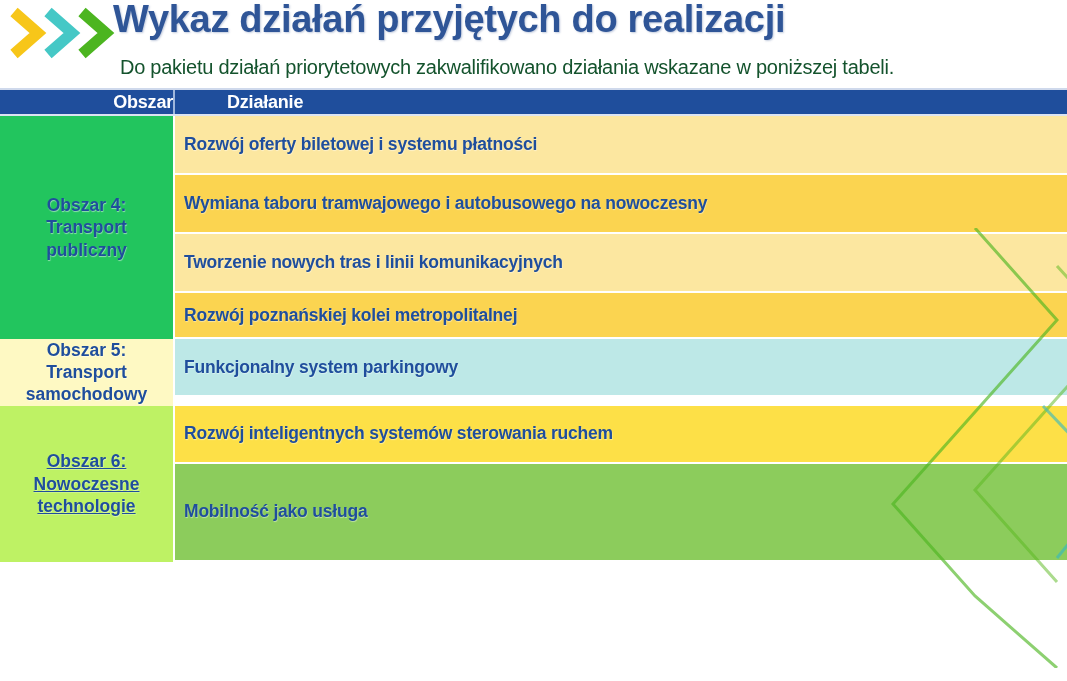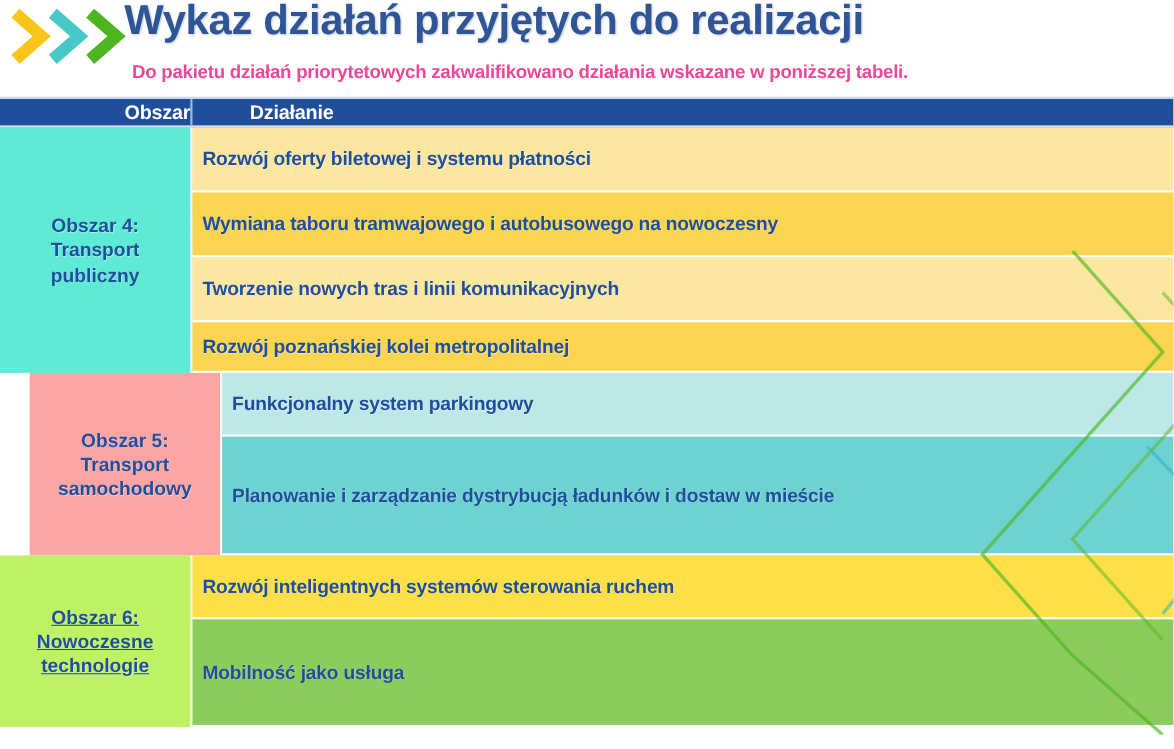--- a/index.html
+++ b/index.html
@@ -37,25 +37,24 @@
     font-weight: bold;
     color: #2f5597;
     letter-spacing: -0.3px;
     white-space: nowrap;
     text-shadow: 1px 1px 2px rgba(120,140,180,0.45);
   }
   .page-subtitle {
     position: absolute;
     left: 120px;
     top: 56px;
-    font-size: 17px;
-    color: #ec4899;
+    font-size: 20px;
+    color: #14532d;
     white-space: nowrap;
     letter-spacing: -0.25px;
-    font-weight: bold;
   }
 
   
   .action-table {
     position: absolute;
     left: 0;
     top: 88px;
     width: 1067px;
     height: 593px;
     overflow: hidden;
@@ -125,25 +124,25 @@
     font-weight: bold;
     color: #1f4e9c;
     white-space: nowrap;
     letter-spacing: -0.2px;
     position: relative;
     z-index: 2;
     text-shadow: 0.5px 0.5px 1px rgba(255,255,255,0.45);
   }
 
   
-  .g-yellow .group-label { background: #5eead4; }
+  .g-yellow .group-label { background: #22c55e; }
   .g-yellow .row.alt0 { background: #fce7a0; }
   .g-yellow .row.alt1 { background: #fbd450; }
 
-  .g-teal .group-label { background: #fca5a5; margin-left: 27px; }
+  .g-teal .group-label { background: #fef9c3; }
   .g-teal .row.alt0 { background: #bde8e7; }
   .g-teal .row.alt1 { background: #6ed3d0; }
 
   .g-green .group-label { background: #bef264; text-decoration: underline; }
   .g-green .row.alt0 { background: #fde047; }
   .g-green .row.alt1 { background: #8ccc5c; }
 
   
   .watermark {
     position: absolute;
@@ -202,21 +201,20 @@
   <div class="group g-teal">
     <div class="group-label">
       <span>
         <span>Obszar 5:</span><br>
         <span>Transport</span><br>
         <span>samochodowy</span>
       </span>
     </div>
     <div class="group-rows">
       <div class="row alt0" style="height:58px">Funkcjonalny system parkingowy</div>
-      <div class="row alt1" style="height:108px">Planowanie i zarządzanie dystrybucją ładunków i dostaw w mieście</div>
     </div>
   </div>
 
   <div class="group g-green">
     <div class="group-label">
       <span>
         <span>Obszar 6:</span><br>
         <span>Nowoczesne</span><br>
         <span>technologie</span>
       </span>

